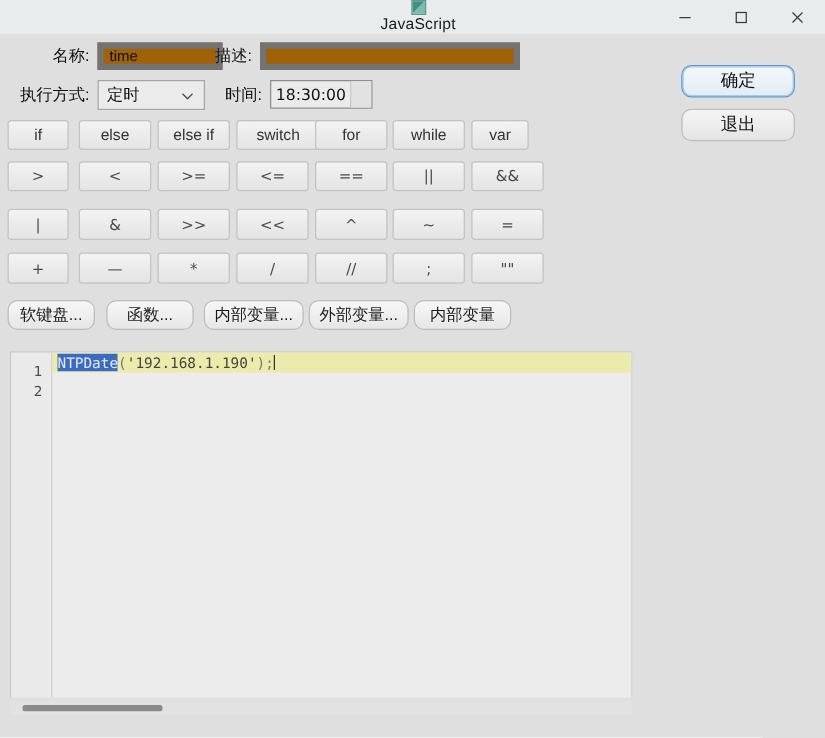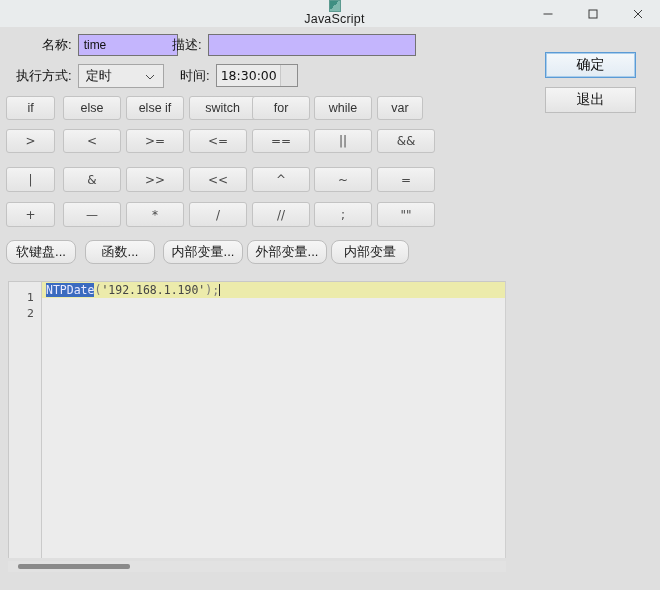--- a/index.html
+++ b/index.html
@@ -61,22 +61,22 @@
     position: absolute;
     display: flex;
     align-items: center;
   }
   .lbl {
     font-size: 13px;
     color: #111;
     white-space: nowrap;
   }
   .txtfield {
-    background: #c4b5fd;
-    border: 1px solid #737373;
+    background: #a16207;
+    border: 5px solid #737373;
     box-sizing: border-box;
     height: 22px;
     font-size: 12px;
     color: #111;
     display: flex;
     align-items: center;
     padding-left: 5px;
     font-family: "Liberation Sans", sans-serif;
   }
   .combo {
@@ -144,21 +144,21 @@
     border: 1px solid #bdbdbd;
     border-radius: 8px;
   }
 
   
   .sidebtn {
     position: absolute;
     box-sizing: border-box;
     background: linear-gradient(180deg, #f4f4f4 0%, #ececec 55%, #e4e4e4 100%);
     border: 1px solid #bdbdbd;
-    border-radius: 0;
+    border-radius: 8px;
     font-size: 14px;
     color: #111;
     display: flex;
     align-items: center;
     justify-content: center;
   }
   .sidebtn.focused {
     border: 1px solid #5b9bd5;
     box-shadow: 0 0 0 1px #a8cdec inset;
     background: linear-gradient(180deg, #f4f8fb 0%, #eaf1f7 55%, #e2ecf4 100%);

